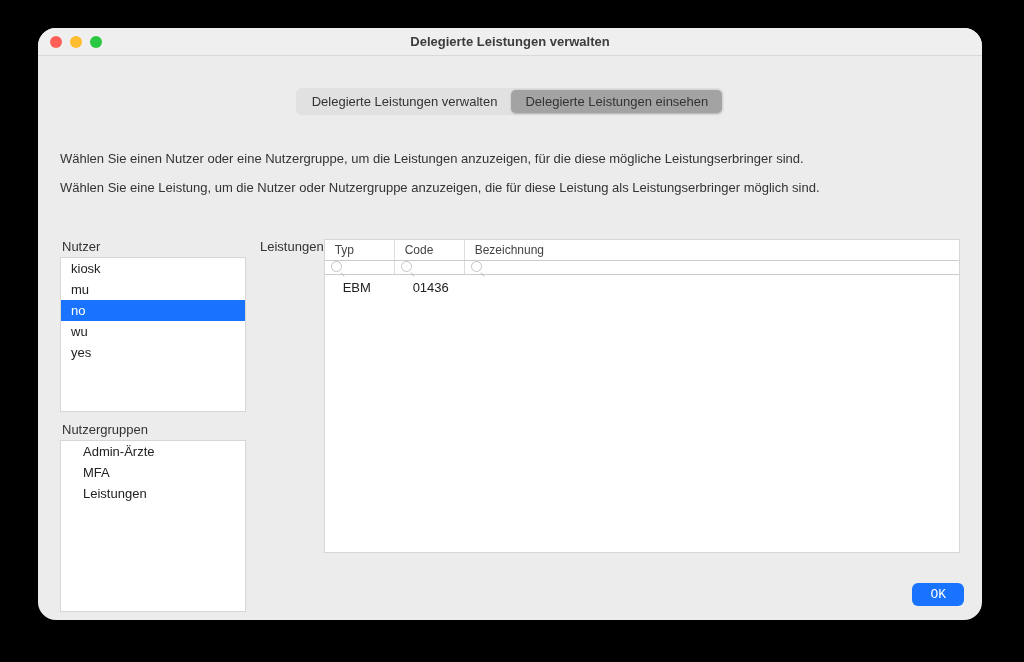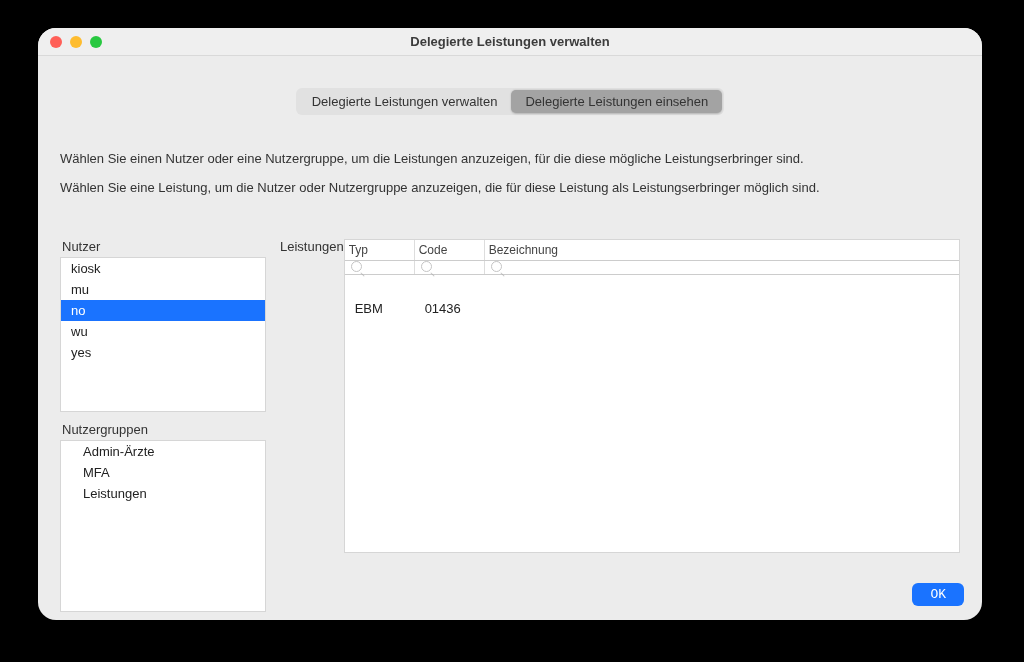--- a/index.html
+++ b/index.html
@@ -82,21 +82,21 @@
   }
   .instructions p { margin: 4px 0 14px 0; }
   .main-area {
     flex: 1;
     display: flex;
     padding: 0 22px 0 22px;
     gap: 12px;
     min-height: 0;
   }
   .left-col {
-    width: 206px;
+    width: 186px;
     display: flex;
     flex-direction: column;
     gap: 10px;
   }
   .section-label {
     font-size: 13px;
     color: #333;
     margin-bottom: 3px;
     padding-left: 2px;
   }
@@ -133,21 +133,21 @@
     min-height: 0;
   }
   .thead {
     display: flex;
     border-bottom: 1px solid #ccc;
     font-size: 12px;
     color: #444;
     background: #fff;
   }
   .th {
-    padding: 3px 8px 3px 4px;
+    padding: 3px 8px 3px 10px;
     border-right: 1px solid #ddd;
     position: relative;
   }
   .th:last-child { border-right: none; flex: 1; }
   .th.typ { width: 70px; }
   .th.code { width: 70px; }
   .th.bez { flex: 1; }
   .thead-search {
     display: flex;
     border-bottom: 1px solid #ccc;
@@ -182,21 +182,21 @@
   .tbody {
     flex: 1;
     overflow: auto;
   }
   .trow {
     display: flex;
     padding: 5px 0;
     font-size: 13px;
     color: #222;
   }
-  .td { padding: 0 10px; margin-top: 21px; }
+  .td { padding: 0 18px; }
   .td.typ { width: 70px; }
   .td.code { width: 70px; }
   .td.bez { flex: 1; }
   .footer {
     display: flex;
     justify-content: flex-end;
     padding: 10px 18px 14px 18px;
   }
   .ok-btn {
     background: #1a73ff;

